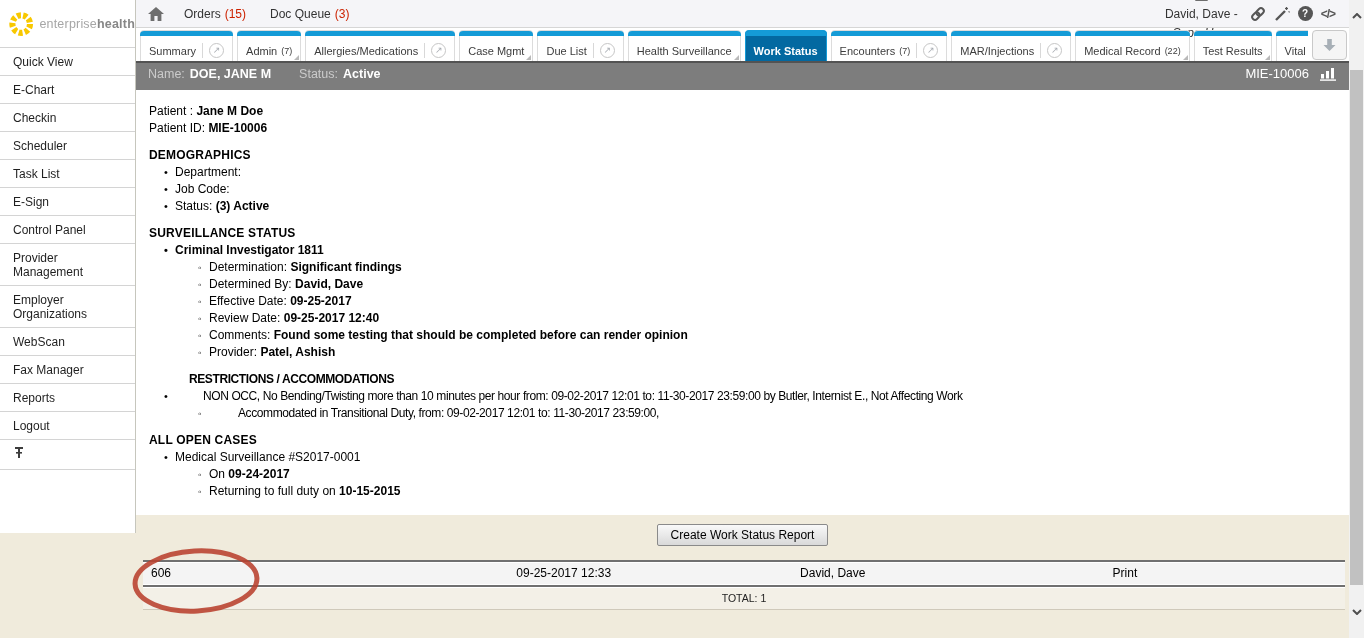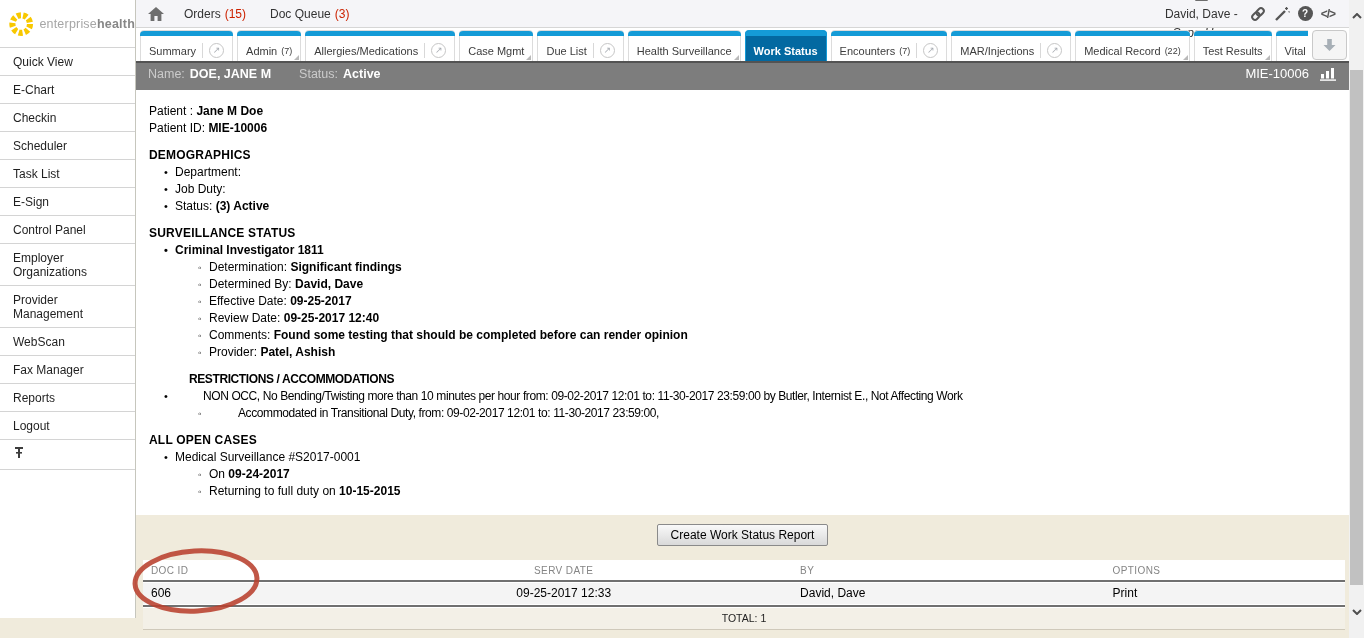--- a/index.html
+++ b/index.html
@@ -5,21 +5,21 @@
   * { margin:0; padding:0; box-sizing:border-box; }
   html,body { width:1364px; height:638px; }
   body {
     position:relative; overflow:hidden;
     background:#f0ebdc;
     font-family:"Liberation Sans", sans-serif;
     color:#000;
   }
 
   
-  .sidebar { position:absolute; left:0; top:0; width:136px; height:618px;
+  .sidebar { position:absolute; left:0; top:0; width:136px; height:533px;
              background:#fff; border-right:1px solid #c6c6bd; z-index:4; }
   .logo { height:47px; display:flex; align-items:center; padding-left:8px; }
   .logo-text { font-size:12.5px; color:#a6a6a6; margin-left:5px; letter-spacing:.2px; }
   .logo-text b { color:#878787; }
   .menu { border-top:1px solid #d4d4d4; }
   .menu-item { padding:7px 6px 6px 13px; font-size:12px; color:#1f1f1f;
                border-bottom:1px solid #d4d4d4; line-height:14px; cursor:pointer; }
   .pin-item { padding:6px 13px 7px; border-bottom:1px solid #d4d4d4; }
 
   
@@ -112,22 +112,22 @@
     <span class="logo-text"><span>enterprise</span><b>health</b></span>
   </div>
   <div class="menu">
     <div class="menu-item">Quick View</div>
     <div class="menu-item">E-Chart</div>
     <div class="menu-item">Checkin</div>
     <div class="menu-item">Scheduler</div>
     <div class="menu-item">Task List</div>
     <div class="menu-item">E-Sign</div>
     <div class="menu-item">Control Panel</div>
+    <div class="menu-item">Provider Management</div>
     <div class="menu-item">Employer Organizations</div>
-    <div class="menu-item">Provider Management</div>
     <div class="menu-item">WebScan</div>
     <div class="menu-item">Fax Manager</div>
     <div class="menu-item">Reports</div>
     <div class="menu-item">Logout</div>
     <div class="menu-item pin-item">
       <svg width="12" height="13" viewBox="0 0 12 13">
         <rect x="2" y="1" width="8" height="2" fill="#3d3d3d"></rect>
         <rect x="5" y="1" width="2" height="11" fill="#3d3d3d"></rect>
         <rect x="3" y="6" width="6" height="1.6" fill="#3d3d3d"></rect>
       </svg>
@@ -274,21 +274,21 @@
       <span>Patient ID:</span>
       <span class="bv">MIE-10006</span>
     </div>
 
     <div class="heading">DEMOGRAPHICS</div>
     <div class="b1">
       <span>Department:</span>
       <span class="bv"></span>
     </div>
     <div class="b1">
-      <span>Job Duty:</span>
+      <span>Job Code:</span>
       <span class="bv"></span>
     </div>
     <div class="b1">
       <span>Status:</span>
       <span class="bv">(3) Active</span>
     </div>
 
     <div class="heading">SURVEILLANCE STATUS</div>
     <div class="b1 bv">Criminal Investigator 1811</div>
     <div class="b2">
@@ -330,26 +330,20 @@
       <span>Returning to full duty on</span>
       <span class="bv">10-15-2015</span>
     </div>
   </div>
 
   <div class="action-row">
     <button class="create-btn">Create Work Status Report</button>
   </div>
 
   <div class="tablewrap">
-    <div class="trow">
-      <div class="th">DOC ID</div>
-      <div class="th c-center">SERV DATE</div>
-      <div class="th">BY</div>
-      <div class="th">OPTIONS</div>
-    </div>
     <div class="dsep"></div>
     <div class="trow rdata">
       <div class="td">606</div>
       <div class="td c-center">09-25-2017 12:33</div>
       <div class="td">David, Dave</div>
       <div class="td">Print</div>
     </div>
     <div class="dsep"></div>
     <div class="total-row">TOTAL: 1</div>
   </div>

